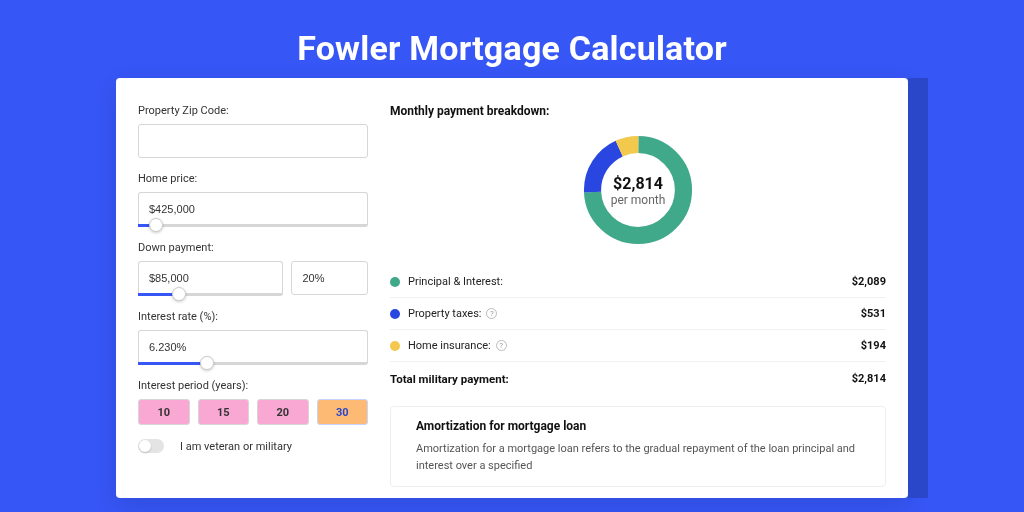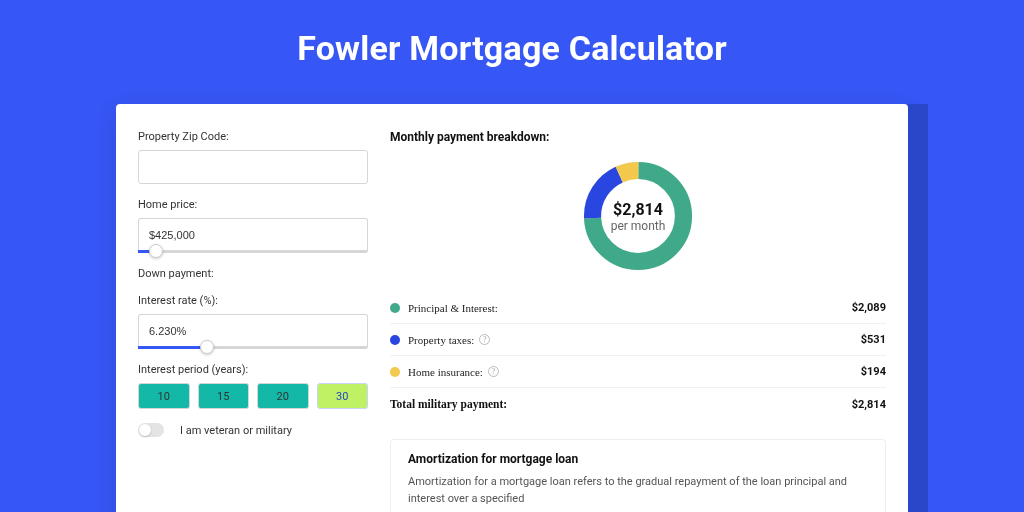--- a/index.html
+++ b/index.html
@@ -8,21 +8,21 @@
     background: #3656f5;
     width: 1024px;
     height: 512px;
     overflow: hidden;
   }
   .page-title {
     text-align: center;
     color: #fff;
     font-size: 34px;
     font-weight: 700;
-    padding: 28px 0 36px 0;
+    padding: 28px 0 10px 0;
     letter-spacing: 0.2px;
   }
   .card {
     background: #fff;
     width: 792px;
     margin: 0 auto;
     border-radius: 4px;
     display: flex;
     padding: 26px 22px 0 22px;
     min-height: 420px;
@@ -80,30 +80,31 @@
     cursor: pointer;
   }
   .dp-row { display: flex; gap: 8px; }
   .dp-row .dp-amt { flex: 1.9; position: relative;}
   .dp-row .dp-pct { flex: 1; }
   .period-row { display: flex; gap: 8px; }
   .period-btn {
     flex: 1;
     height: 26px;
     border: 1px solid #d6d6d6;
-    background: #14b8a6;
+    background: #f9a8d4;
     border-radius: 3px;
     font-size: 11px;
     color: #333;
     cursor: pointer;
     display: flex;
     align-items: center;
     justify-content: center;
-  }
-  .period-btn.selected { background: #bef264; border-color:#c9d3ff; color:#2a46c9; font-weight:400;}
+    font-weight: bold;
+  }
+  .period-btn.selected { background: #fdba74; border-color:#c9d3ff; color:#2a46c9; font-weight:700;}
   .toggle-row { display: flex; align-items: center; gap: 16px; margin-top: 6px;}
   .toggle {
     width: 26px; height: 14px;
     background: #e4e4e4;
     border-radius: 14px;
     position: relative;
     cursor: pointer;
   }
   .toggle::after{
     content:""; position:absolute; width:12px; height:12px; background:#fff;
@@ -119,30 +120,30 @@
     display:flex; flex-direction:column; align-items:center; justify-content:center;
   }
   .donut-center .big{ font-size:16px; font-weight:700; color:#111;}
   .donut-center .small{ font-size:12px; color:#666;}
   .legend-row{
     display:flex; align-items:center; padding:9px 0;
     border-bottom:1px solid #f0f0f0; font-size:11px; color:#222;
   }
   .legend-row:last-of-type{ border-bottom:1px solid #f0f0f0;}
   .dot{ width:10px; height:10px; border-radius:50%; margin-right:8px; flex-shrink:0;}
-  .legend-label{ flex:1; display:flex; gap:5px;font-family:Liberation Serif, serif;}
+  .legend-label{ flex:1; display:flex; align-items:center; gap:5px;}
   .legend-val{ font-weight:700; color:#111; font-size:11px;}
   .info-icon{
     width:11px; height:11px; border:1px solid #bbb; border-radius:50%;
     font-size:8px; color:#999; display:inline-flex; align-items:center; justify-content:center;
     cursor:pointer;
   }
   .total-row{ display:flex; padding:10px 0 14px 0; font-size:11.5px; font-weight:700; color:#111;}
   .total-row .legend-label{flex:1;}
-  .amort-box{ border:1px solid #eee; border-radius:4px; padding:12px 17px; margin-top:14px;}
+  .amort-box{ border:1px solid #eee; border-radius:4px; padding:12px 25px; margin-top:6px;}
   .amort-box .ah{ font-size:12px; font-weight:700; color:#111; margin-bottom:8px;}
   .amort-box .ap{ font-size:11px; color:#555; line-height:1.5;}
 </style>
 </head>
 <body>
 
 <h1 class="page-title">Fowler Mortgage Calculator</h1>
 
 <div class="card">
   <div class="blue-strip"></div>
@@ -158,20 +159,32 @@
       <label class="field-label">Home price:</label>
       <input class="text-input with-slider" value="$425,000" style="">
       <div class="slider-track">
         <div class="slider-fill" style="width:8%"></div>
         <div class="slider-thumb" style="left:calc(8% - 7px)"></div>
       </div>
     </div>
 
     <div class="field-group">
       <label class="field-label">Down payment:</label>
+      <div class="dp-row">
+        <div class="dp-amt">
+          <input class="text-input with-slider" value="$85,000" style="">
+          <div class="slider-track">
+            <div class="slider-fill" style="width:28%"></div>
+            <div class="slider-thumb" style="left:calc(28% - 7px)"></div>
+          </div>
+        </div>
+        <div class="dp-pct">
+          <input class="text-input" value="20%" style="">
+        </div>
+      </div>
     </div>
 
     <div class="field-group">
       <label class="field-label">Interest rate (%):</label>
       <input class="text-input with-slider" value="6.230%" style="">
       <div class="slider-track">
         <div class="slider-fill" style="width:30%"></div>
         <div class="slider-thumb" style="left:calc(30% - 7px)"></div>
       </div>
     </div>

